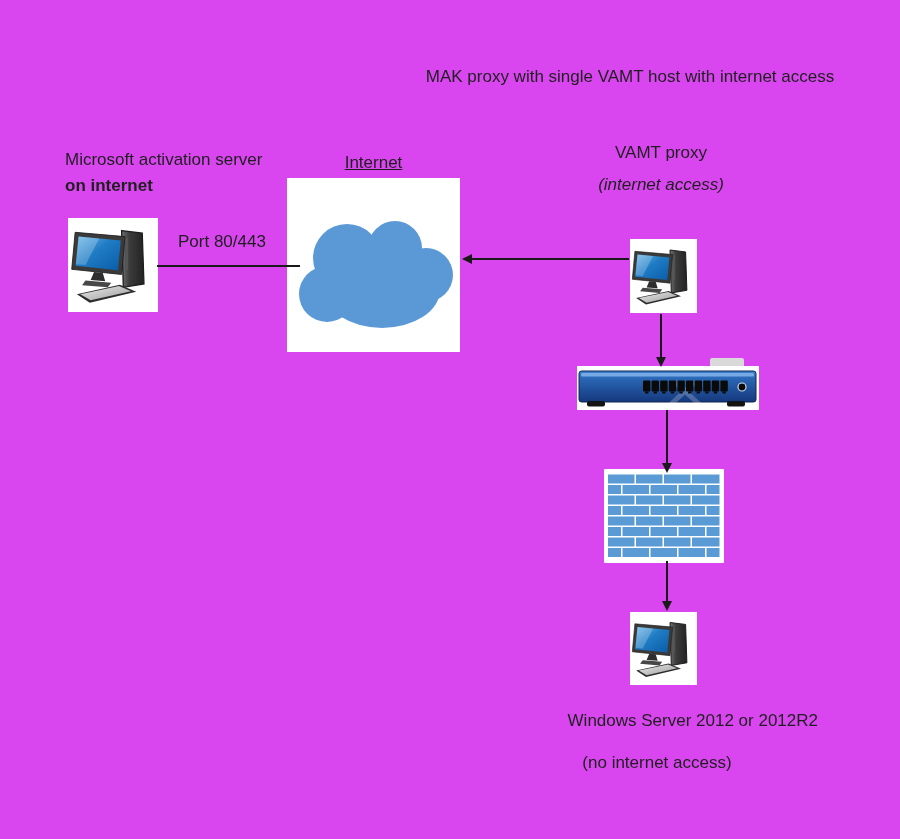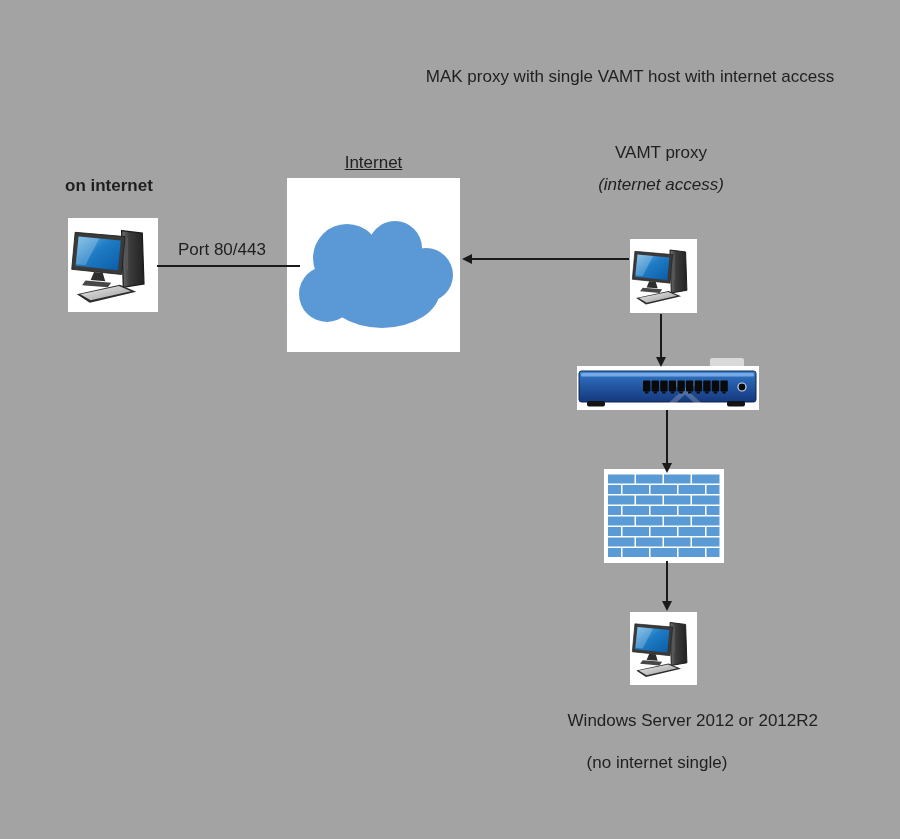--- a/index.html
+++ b/index.html
@@ -37,21 +37,21 @@
   .varrow .vline { position:absolute; left:4px; top:0; bottom:8px; width:2px; background:#1a1a1a; }
   .varrow .vhead { position:absolute; bottom:0; left:0; width:0; height:0;
     border-left:5px solid transparent; border-right:5px solid transparent;
     border-top:10px solid #1a1a1a; }
 
   .gray-tab { position:absolute; background:#d9d9d9; border-radius:2px; z-index:1; }
 </style>
 </head>
 <body>
 
-<div id="canvas" style="background: #a3a3a3;">
+<div id="canvas" style="background: #d946ef;">
 
   <svg width="0" height="0" style="position:absolute" aria-hidden="true">
     <defs>
       <linearGradient id="scr" x1="0" y1="0" x2="1" y2="1">
         <stop offset="0" stop-color="#6cb6e8"></stop>
         <stop offset="0.45" stop-color="#1f7cc4"></stop>
         <stop offset="1" stop-color="#0a5ca8"></stop>
       </linearGradient>
       <linearGradient id="twr" x1="0" y1="0" x2="1" y2="0">
         <stop offset="0" stop-color="#707070"></stop>
@@ -94,28 +94,29 @@
         <circle cx="165" cy="21" r="4" fill="#0a0a0a" stroke="#cfd8ea" stroke-width="1.2"></circle>
         <path d="M92 40 L118 16 M98 16 L124 40" stroke="#ffffff" opacity="0.22" stroke-width="5" fill="none"></path>
         <rect x="10" y="35" width="18" height="5.5" rx="2" fill="#141414"></rect>
         <rect x="150" y="35" width="18" height="5.5" rx="2" fill="#141414"></rect>
       </symbol>
     </defs>
   </svg>
 
   <div class="lbl" style="left:400px; top:67px; width:460px; text-align:center;">MAK proxy with single VAMT host with internet access</div>
 
+  <div class="lbl" style="left:65px; top:150px;">Microsoft activation server</div>
   <div class="lbl" style="left:65px; top:176px;font-weight:bold;">on internet</div>
 
   <div class="lbl" style="left:287px; top:153px; width:173px; text-align:center;text-decoration:underline;">Internet</div>
 
   <div class="lbl" style="left:575px; top:143px; width:172px; text-align:center;">VAMT proxy</div>
   <div class="lbl" style="left:575px; top:175px; width:172px; text-align:center;font-style:italic;">(internet access)</div>
 
-  <div class="lbl" style="left:178px; top:240px;">Port 80/443</div>
+  <div class="lbl" style="left:178px; top:232px;">Port 80/443</div>
 
   <div class="panel" style="left:68px; top:218px; width:90px; height:94px;"></div>
   <div class="icon-holder" style="left:70px; top:220px; width:86px; height:90px;">
     <svg viewBox="0 0 100 100">
         <use href="#pc-icon" xlink:href="#pc-icon"></use>
       </svg>
   </div>
 
   <div class="pline" style="left:157px; top:265px; width:143px;"></div>
 
@@ -226,15 +227,15 @@
   </div>
 
   <div class="panel" style="left:630px; top:612px; width:67px; height:73px;"></div>
   <div class="icon-holder" style="left:631px; top:613px; width:65px; height:71px;">
     <svg viewBox="0 0 100 100">
         <use href="#pc-icon" xlink:href="#pc-icon"></use>
       </svg>
   </div>
 
   <div class="lbl" style="left:484px; top:711px; width:334px; text-align:right;">Windows Server 2012 or 2012R2</div>
-  <div class="lbl" style="left:490px; top:753px; width:334px; text-align:center;">(no internet single)</div>
+  <div class="lbl" style="left:490px; top:753px; width:334px; text-align:center;">(no internet access)</div>
 
 </div>
 
 </body></html>

